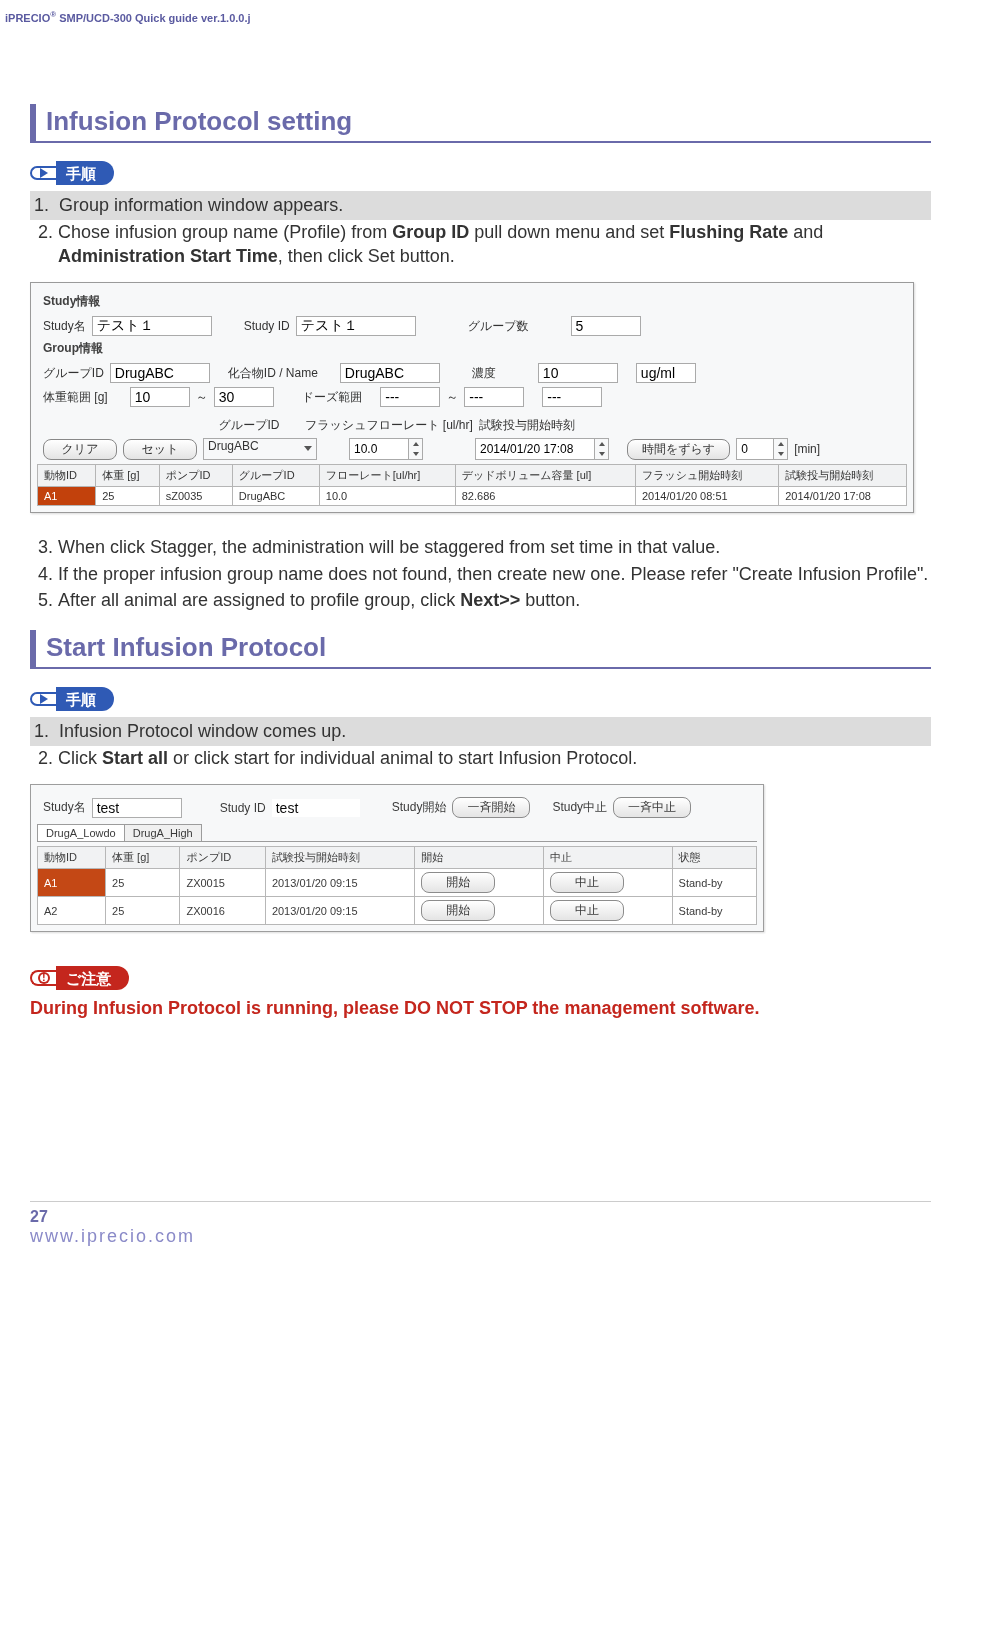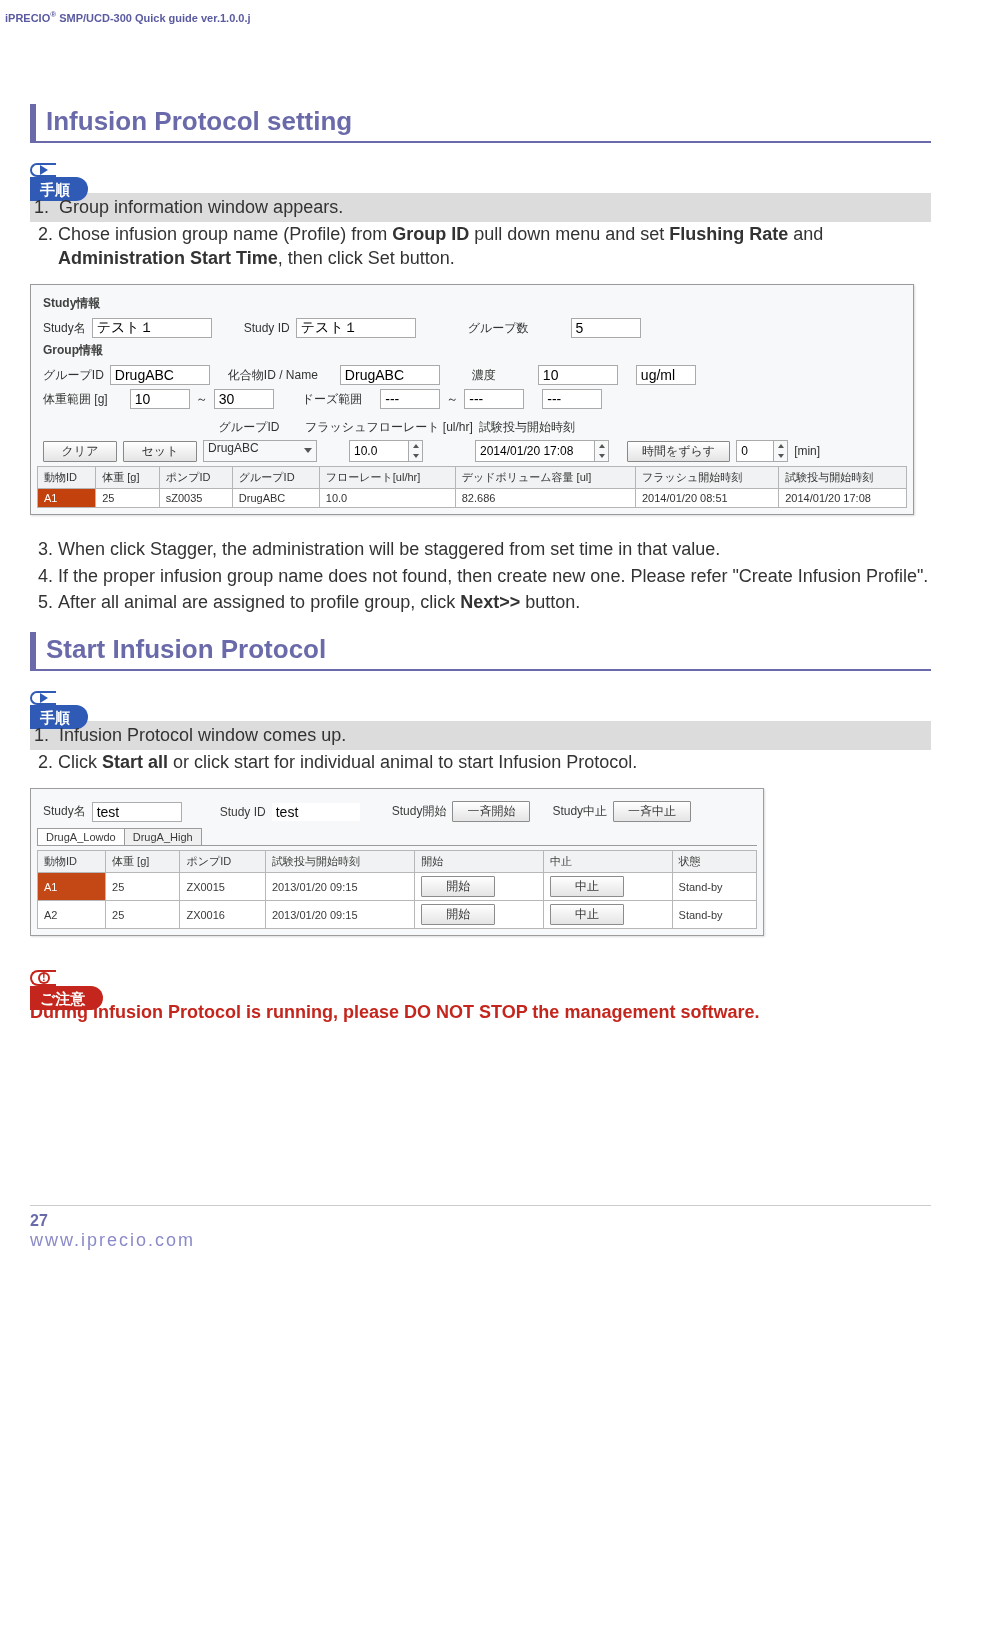--- a/index.html
+++ b/index.html
@@ -29,24 +29,23 @@
     border-left: 6px solid #6a6aaa;
     border-bottom: 2px solid #6a6aaa;
     padding: 2px 0 4px 10px;
     font-size: 26px;
     color: #6a6aaa;
     font-weight: bold;
     margin: 18px 0 18px 0;
   }
   .badge {
     display: inline-flex;
-    align-items: flex-start;
+    align-items: center;
     height: 24px;
     margin-bottom: 6px;
-    flex-direction: column;
   }
   .badge-dot {
     width: 24px;
     background: #fff;
     border: 2px solid #2f5ab5;
     border-right: none;
     border-radius: 12px 0 0 12px;
     display:flex;align-items:center;justify-content:center;
   }
   .badge-dot .play {
@@ -91,21 +90,21 @@
     box-shadow: 1px 1px 2px rgba(0,0,0,0.15);
   }
   .sec-legend {
     color:#404040;font-weight:bold;font-size:12px;margin:2px 0 6px 6px;
   }
   .row { display:flex;align-items:center;gap:6px;margin:4px 6px; }
   .row label {font-size:12px;white-space:nowrap;}
   .row input[type=text]{border:1px solid #aaa;height:18px;padding:0 4px;font-size:14px;}
   .btn {
     display:inline-block;border:1px solid #888;background:linear-gradient(#fff,#e4e4e4);
-    padding:1px 14px;font-size:12px;border-radius:1px;min-width:44px;text-align:center;
+    padding:1px 14px;font-size:12px;border-radius:8px;min-width:44px;text-align:center;
   }
   table.data{border-collapse:collapse;width:100%;margin-top:4px;font-size:11px;}
   table.data th,table.data td{border:1px solid #b5b5b5;padding:3px 6px;text-align:left;background:#fff;white-space:nowrap;}
   table.data th{background:#f1f2f3;font-weight:normal;}
   .selrow td:first-child{background:#c2410c;color:#fff;}
   .warning-text{color:#c4261d;font-weight:bold;font-size:18px;line-height:1.35;}
   .page-footer{margin-top:180px;border-top:1px solid #ccc;padding-top:6px;}
   .page-num{color:#6a6aaa;font-size:16px;font-weight:bold;}
   .page-url{color:#8a8ac8;font-size:18px;letter-spacing:2px;}
   .dropdown{border:1px solid #aaa;height:20px;padding:0 18px 0 4px;position:relative;display:inline-block;min-width:90px;}

